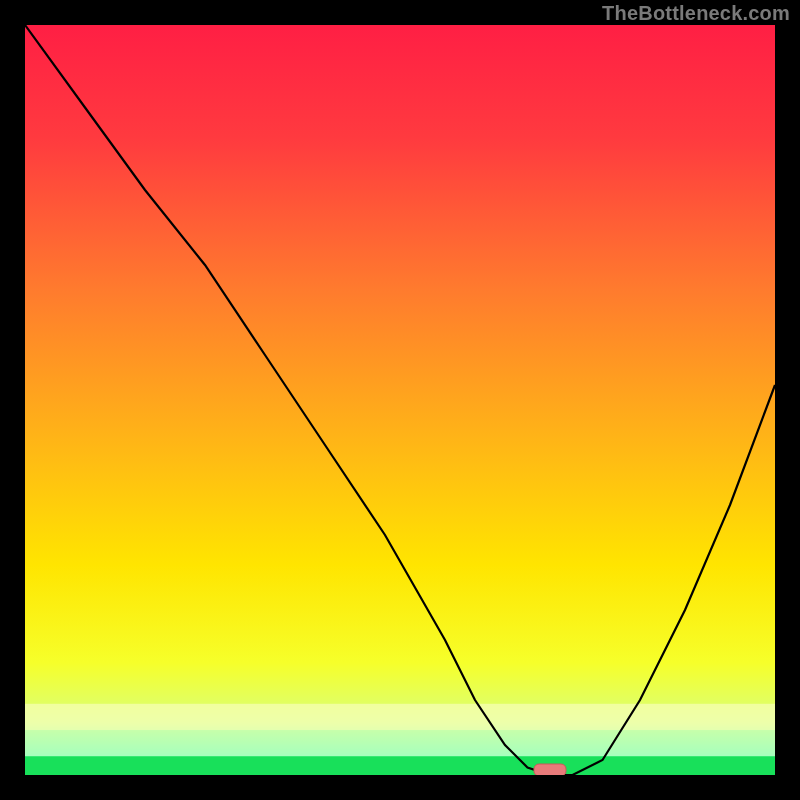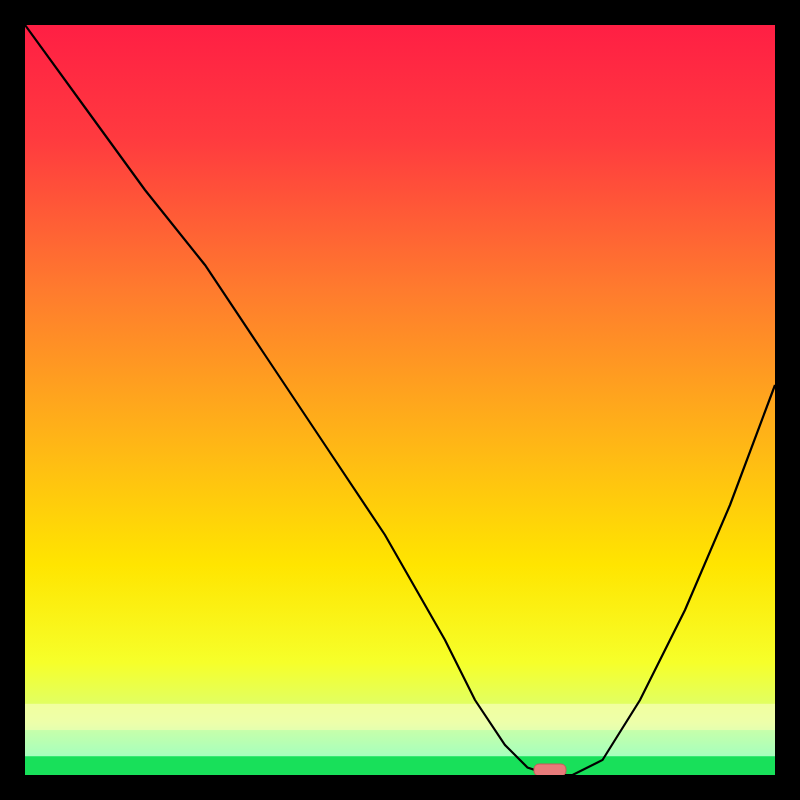--- a/index.html
+++ b/index.html
@@ -32,20 +32,21 @@
     left: 25px;
     top: 25px;
     width: 750px;   
     height: 750px;  
   }
   svg { display: block; }
 </style>
 </head>
 <body>
 <div class="container">
+  <div class="watermark">TheBottleneck.com</div>
 
   <div class="plot-area">
     <svg id="chart-svg" width="750" height="750" viewBox="0 0 750 750">
       <defs>
         <linearGradient id="heat" x1="0" y1="0" x2="0" y2="1">
 
         <stop offset="0.00%" stop-color="#ff1f44"></stop>
             <stop offset="15.00%" stop-color="#ff3a3f"></stop>
             <stop offset="35.00%" stop-color="#ff7a2e"></stop>
             <stop offset="55.00%" stop-color="#ffb417"></stop>

